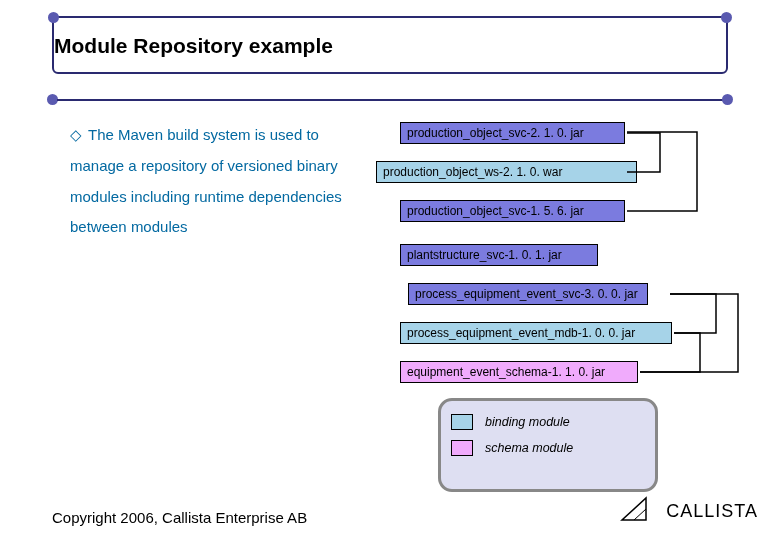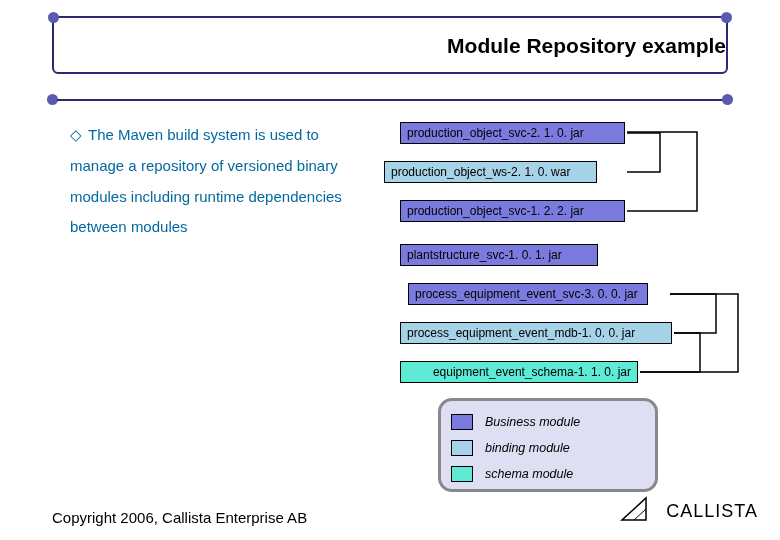--- a/index.html
+++ b/index.html
@@ -26,21 +26,21 @@
     width: 11px;
     height: 11px;
     background: #5a5ab0;
     border-radius: 50%;
   }
   .tc-tl { left: -6px; top: -6px; }
   .tc-tr { right: -6px; top: -6px; }
   .title-text {
     font-size: 21px;
     font-weight: bold;
-    text-align: right;
+    text-align: left;
     line-height: 56px;
     color: #000;
   }
   .bottom-bar {
     position: absolute;
     left: 52px;
     top: 94px;
     width: 676px;
     height: 12px;
   }
@@ -71,21 +71,21 @@
   .bmark { display: inline-block; width: 18px; }
   .module-box {
     position: absolute;
     border: 1.5px solid #000;
     font-size: 12px;
     padding: 3px 6px;
     white-space: nowrap;
   }
   .biz { background: #7b7bdf; }
   .bind { background: #a6d3e8; }
-  .schema { background: #5eead4; text-align: right; }
+  .schema { background: #f0abfc; }
   .legend-box {
     position: absolute;
     left: 438px;
     top: 398px;
     width: 220px;
     height: 94px;
     border: 3px solid #888;
     border-radius: 14px;
     background: #dedff2;
     padding: 8px 10px;
@@ -141,22 +141,22 @@
   <div class="bb-dot" style="right:-5px"></div>
 </div>
 
 <div class="bullets">
   <div class="bullet-item">
     <span class="bmark">◇</span><span>The Maven build system is used to manage a repository of versioned binary modules including runtime dependencies between modules</span>
   </div>
 </div>
 
 <div class="module-box biz" style="left:400px; top:122px; width:225px"><span>production_object_svc-2. 1. 0. jar</span></div>
-<div class="module-box bind" style="left:384px; top:161px; width:213px"><span>production_object_ws-2. 1. 0. war</span></div>
-<div class="module-box biz" style="left:400px; top:200px; width:225px"><span>production_object_svc-1. 2. 2. jar</span></div>
+<div class="module-box bind" style="left:376px; top:161px; width:261px"><span>production_object_ws-2. 1. 0. war</span></div>
+<div class="module-box biz" style="left:400px; top:200px; width:225px"><span>production_object_svc-1. 5. 6. jar</span></div>
 <div class="module-box biz" style="left:400px; top:244px; width:198px"><span>plantstructure_svc-1. 0. 1. jar</span></div>
 <div class="module-box biz" style="left:408px; top:283px; width:240px"><span>process_equipment_event_svc-3. 0. 0. jar</span></div>
 <div class="module-box bind" style="left:400px; top:322px; width:272px"><span>process_equipment_event_mdb-1. 0. 0. jar</span></div>
 <div class="module-box schema" style="left:400px; top:361px; width:238px"><span>equipment_event_schema-1. 1. 0. jar</span></div>
 
 <svg class="connectors">
   <g stroke="#000" stroke-width="1.5" fill="none">
 
     <path d="M627 172 L660 172 L660 133 L627 133"></path>
 
@@ -165,24 +165,20 @@
     <path d="M674 333 L716 333 L716 294 L670 294"></path>
 
     <path d="M670 294 L738 294 L738 372 L640 372"></path>
 
     <path d="M674 333 L700 333 L700 372 L640 372"></path>
   </g>
 </svg>
 
 <div class="legend-box">
   <div class="legend-row">
-    <div class="legend-swatch biz"></div>
-    <span>Business module</span>
-  </div>
-  <div class="legend-row">
     <div class="legend-swatch bind"></div>
     <span>binding module</span>
   </div>
   <div class="legend-row">
     <div class="legend-swatch schema"></div>
     <span>schema module</span>
   </div>
 </div>
 
 <div class="copyright">Copyright 2006, Callista Enterprise AB</div>

